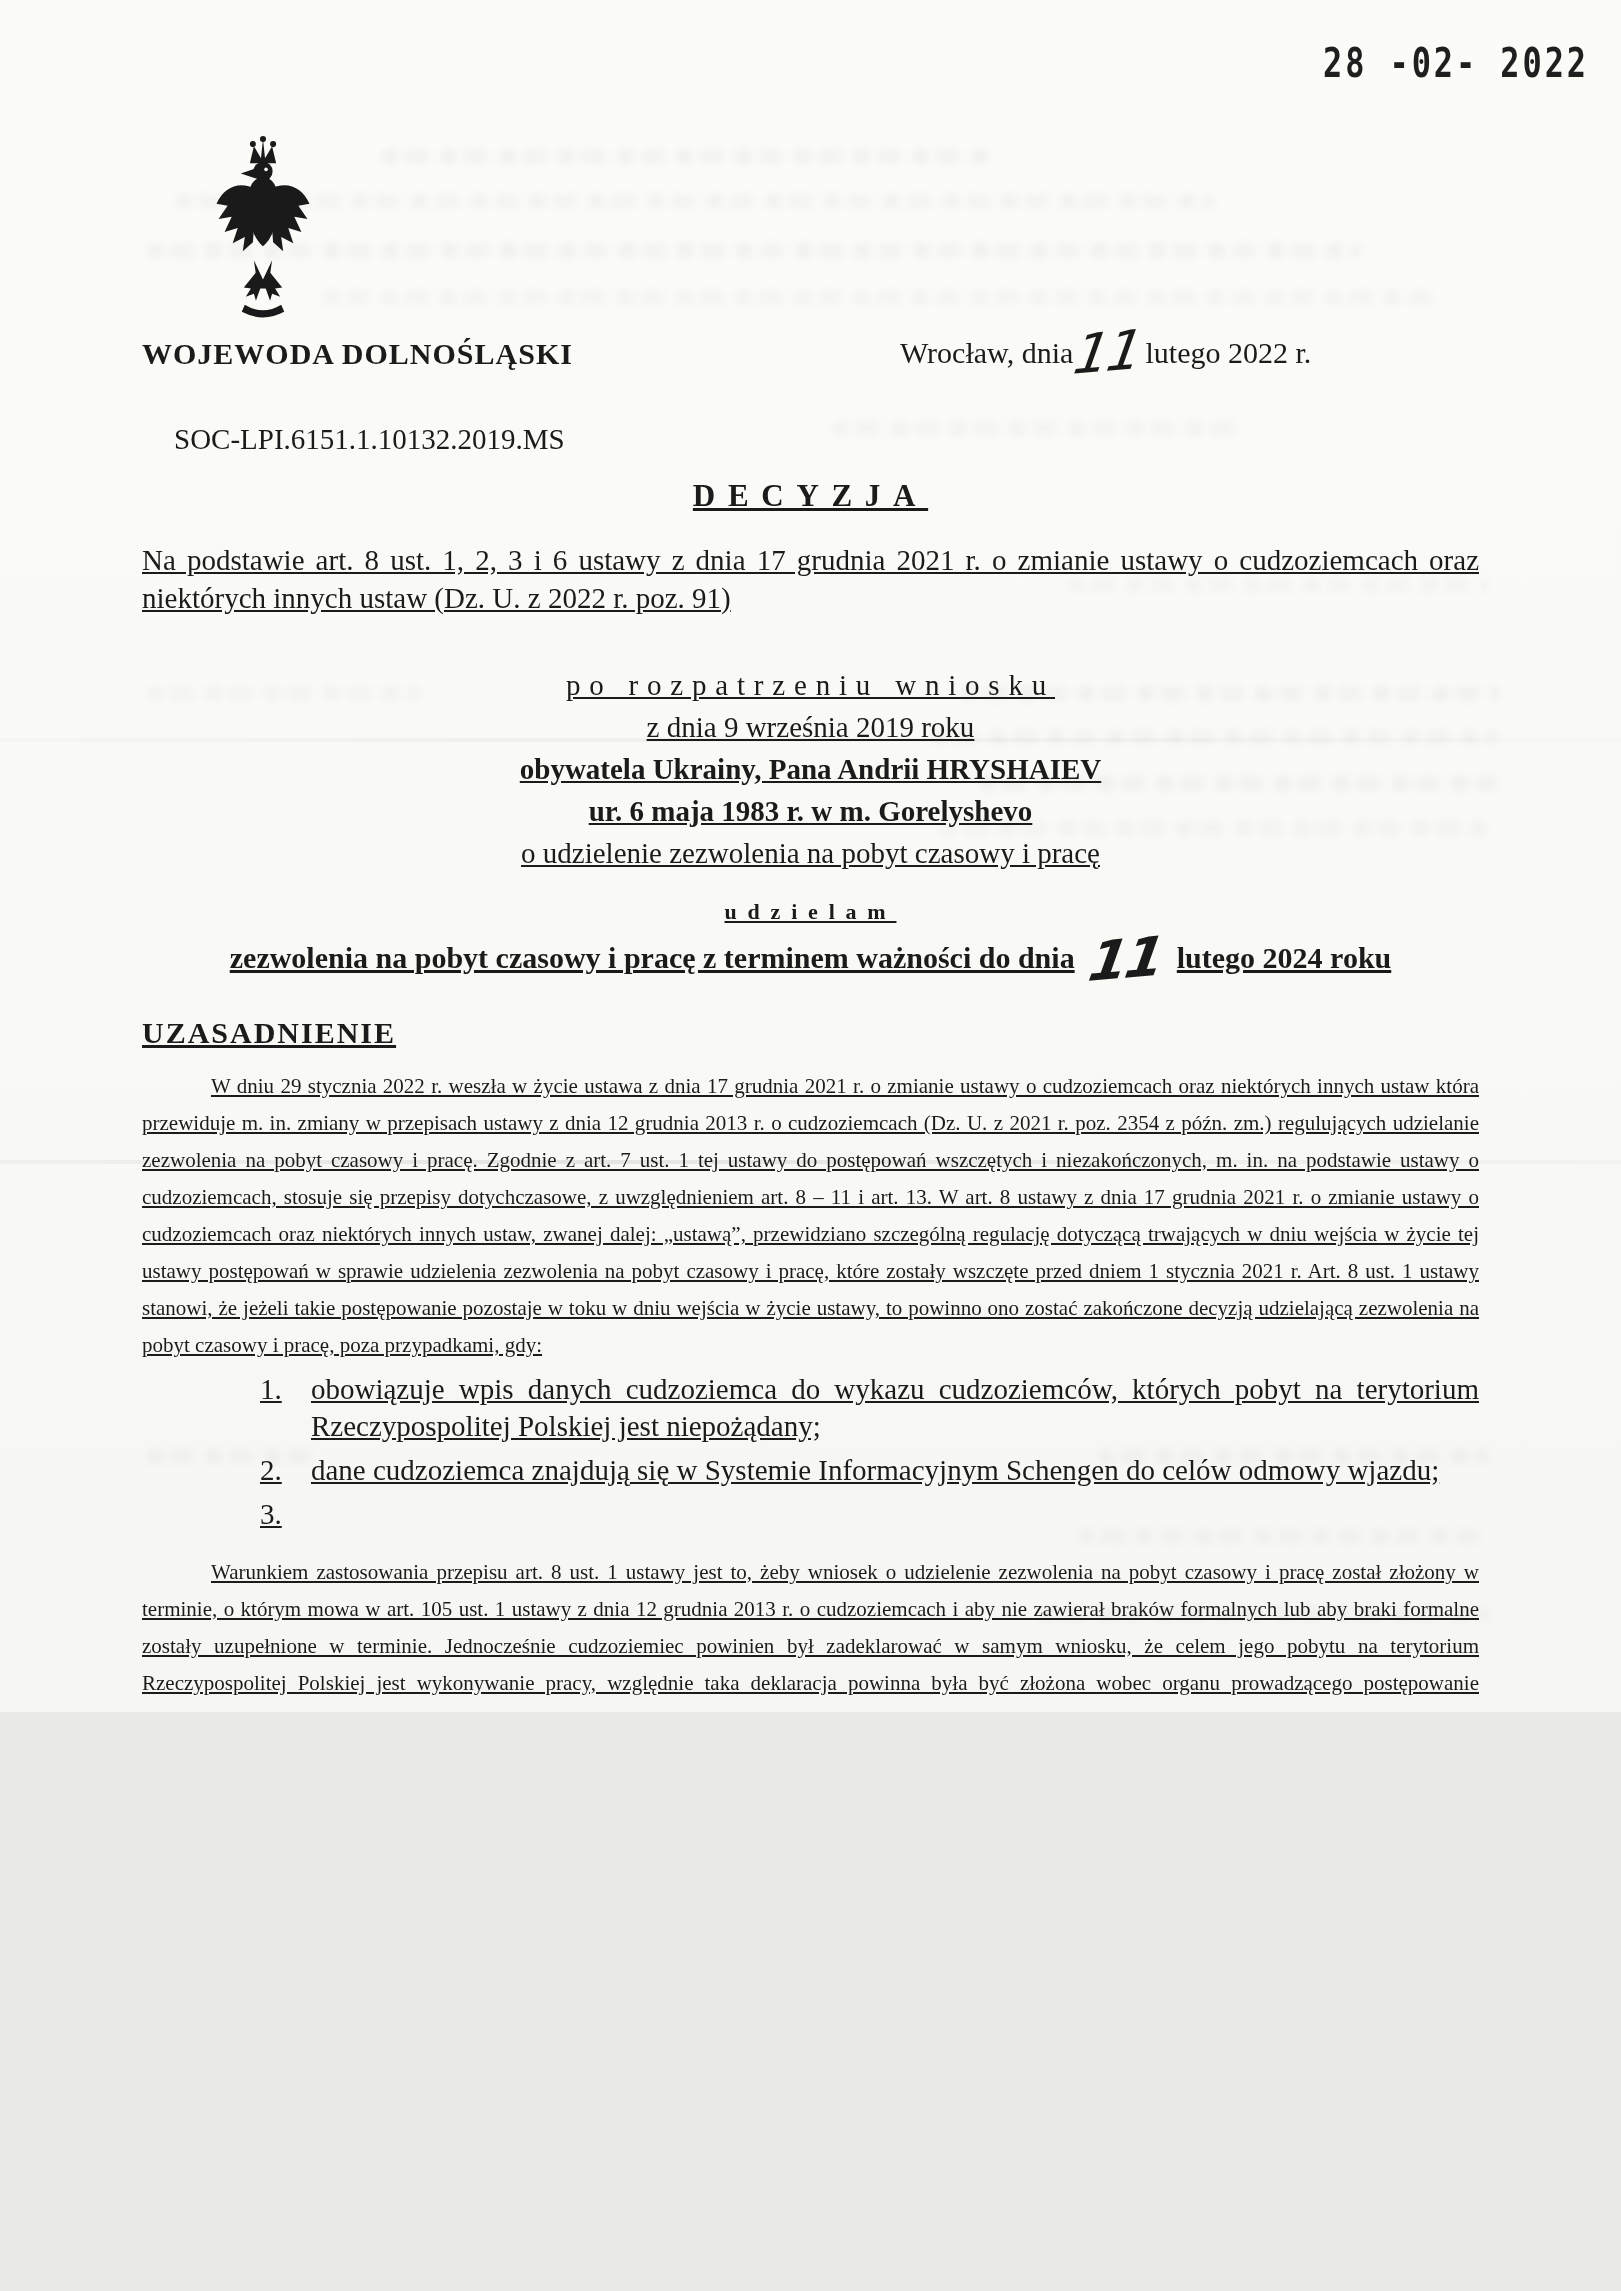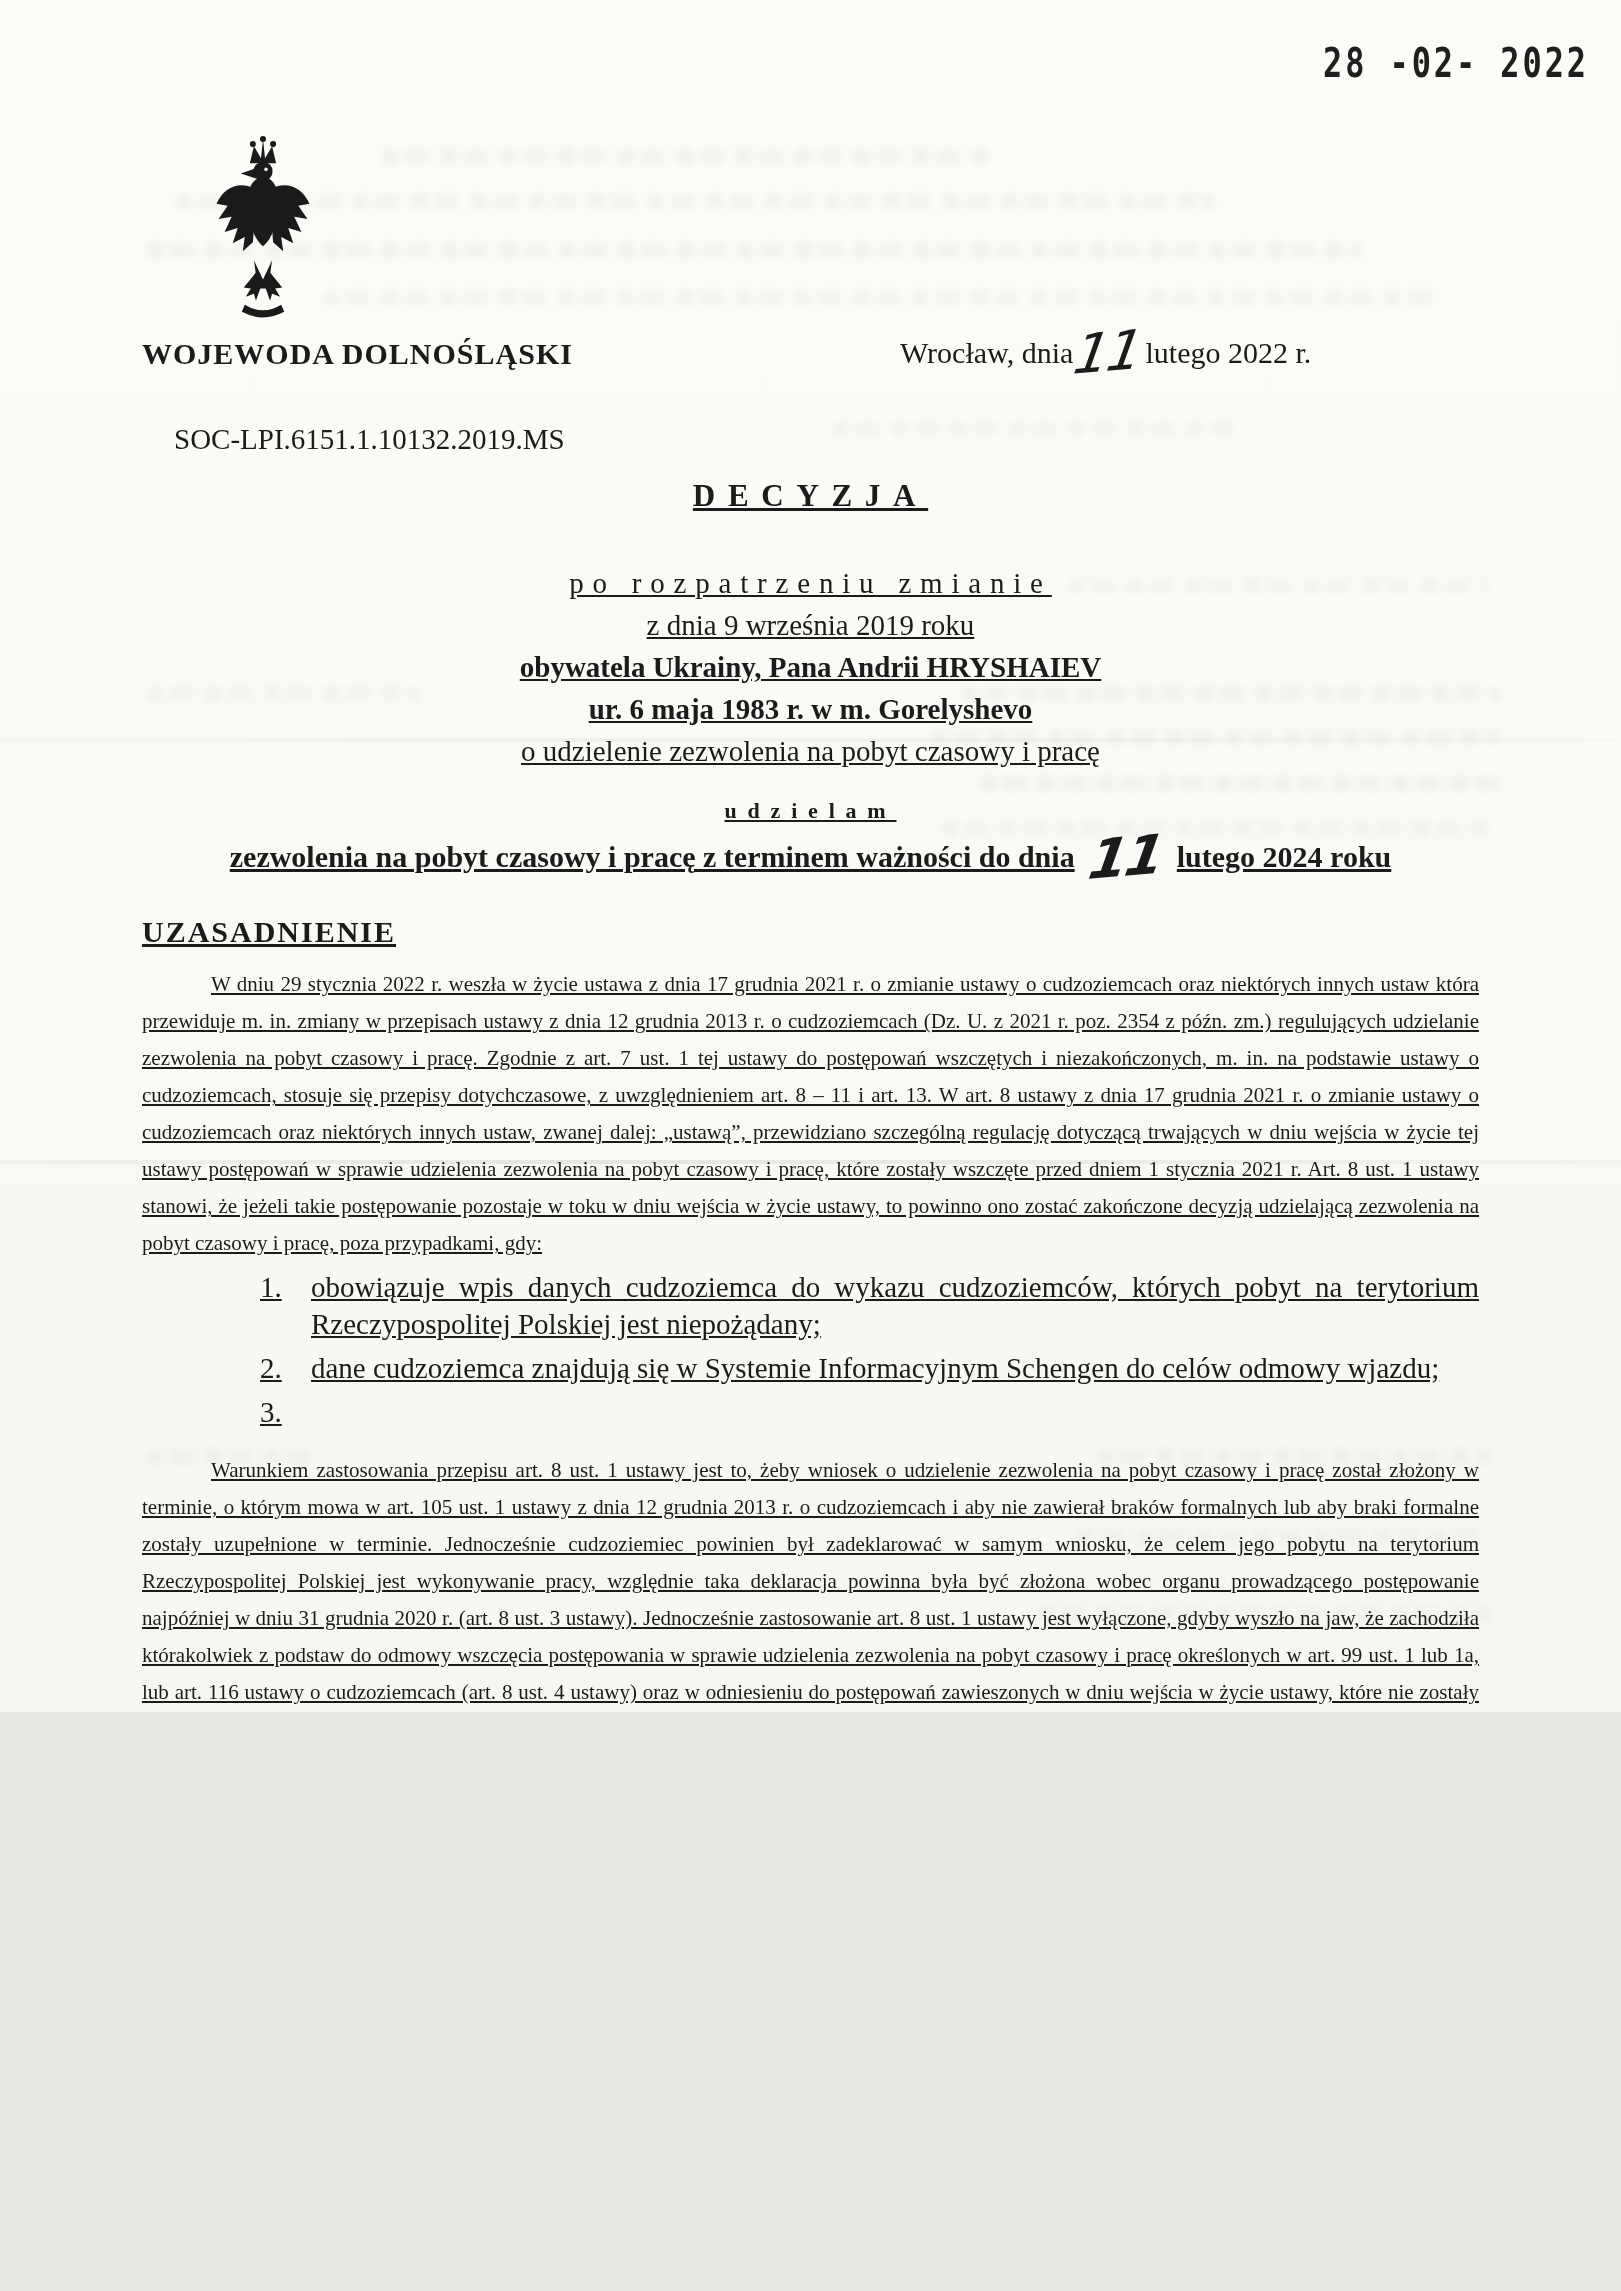--- a/index.html
+++ b/index.html
@@ -104,23 +104,24 @@
   <div class="institution">WOJEWODA DOLNOŚLĄSKI</div>
   <div class="date-line">
     <span>Wrocław, dnia</span><span class="hand">11</span><span>lutego 2022 r.</span>
   </div>
 
   <div class="ref">SOC-LPI.6151.1.10132.2019.MS</div>
 
   <div class="content">
     <div class="title">DECYZJA</div>
 
+    <p class="legal">Na podstawie art. 8 ust. 1, 2, 3 i 6 ustawy z dnia 17 grudnia 2021 r. o zmianie ustawy o cudzoziemcach oraz niektórych innych ustaw (Dz. U. z 2022 r. poz. 91)</p>
 
     <div class="center-block">
-      <div class="spread">po rozpatrzeniu zmianie</div>
+      <div class="spread">po rozpatrzeniu wniosku</div>
       <div>z dnia 9 września 2019 roku</div>
       <div class="b">obywatela Ukrainy, Pana Andrii HRYSHAIEV</div>
       <div class="b">ur. 6 maja 1983 r. w m. Gorelyshevo</div>
       <div>o udzielenie zezwolenia na pobyt czasowy i pracę</div>
     </div>
 
     <div class="grant">
       <div class="verb b">udzielam</div>
       <div class="grant-line b">
         <span>zezwolenia na pobyt czasowy i pracę z terminem ważności do dnia</span><span class="hand hand2">11</span><span>lutego 2024 roku</span>

